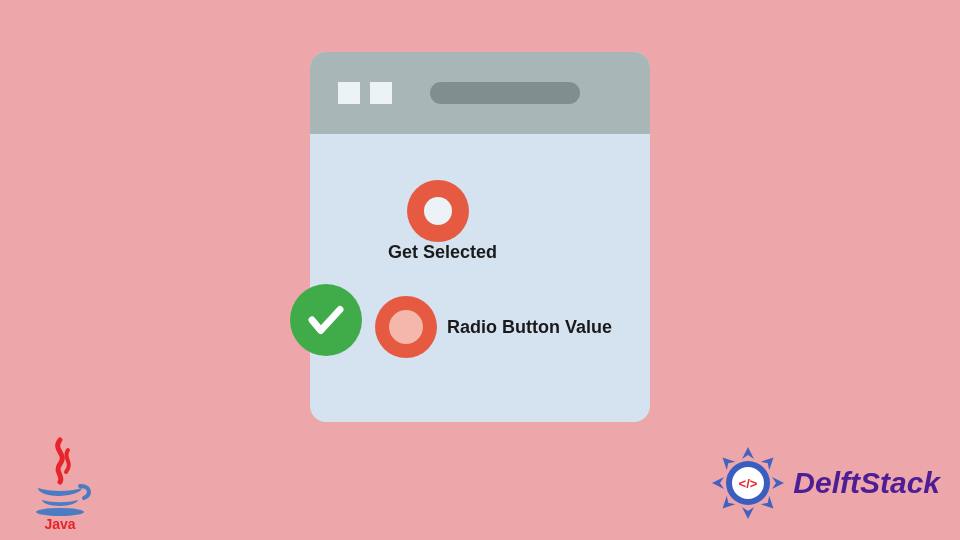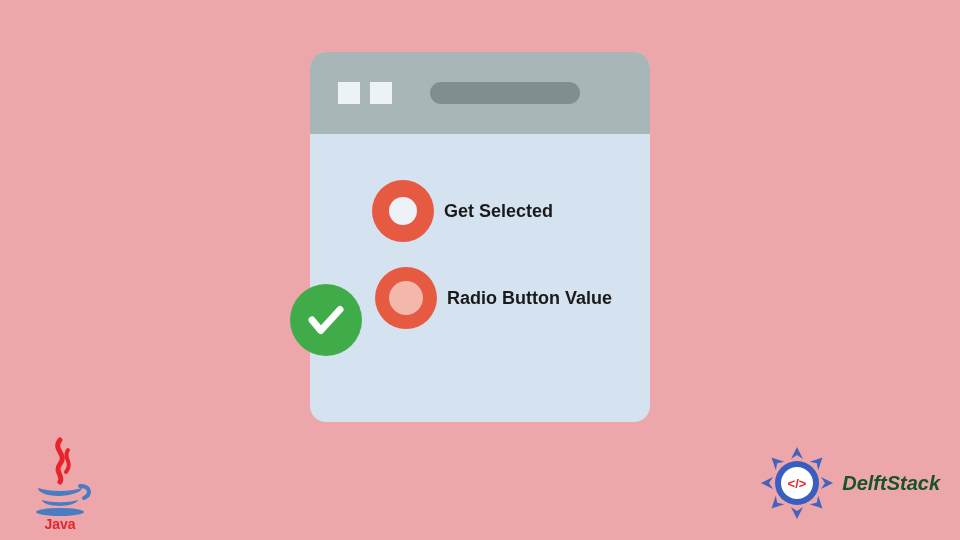--- a/index.html
+++ b/index.html
@@ -41,22 +41,22 @@
       height: 22px;
       background: #818e90;
       border-radius: 11px;
       margin-left: 28px;
     }
     .radio-row {
       position: absolute;
       display: flex;
       align-items: center;
     }
-    .radio-row.r1 { left: 62px; top: 128px; }
-    .radio-row.r2 { left: 65px; top: 215px; }
+    .radio-row.r1 { left: 68px; top: 128px; flex-direction: column; }
+    .radio-row.r2 { left: 65px; top: 244px; }
     .radio-outer {
       width: 62px;
       height: 62px;
       border-radius: 50%;
       background: #e65a42;
       display: flex;
       align-items: center;
       justify-content: center;
     }
     .radio-inner {
@@ -98,24 +98,24 @@
       bottom: 18px;
       display: flex;
       align-items: center;
     }
     .delft-orn {
       width: 78px;
       height: 78px;
       margin-right: 6px;
     }
     .delft-text {
-      font-size: 20px;
+      font-size: 30px;
       font-weight: bold;
       font-style: italic;
-      color: #14532d;
+      color: #4c1d95;
     }
   </style>
 </head>
 <body>
 
 <div class="window">
   <div class="titlebar">
     <div class="tb-square"></div>
     <div class="tb-square"></div>
     <div class="tb-bar"></div>

